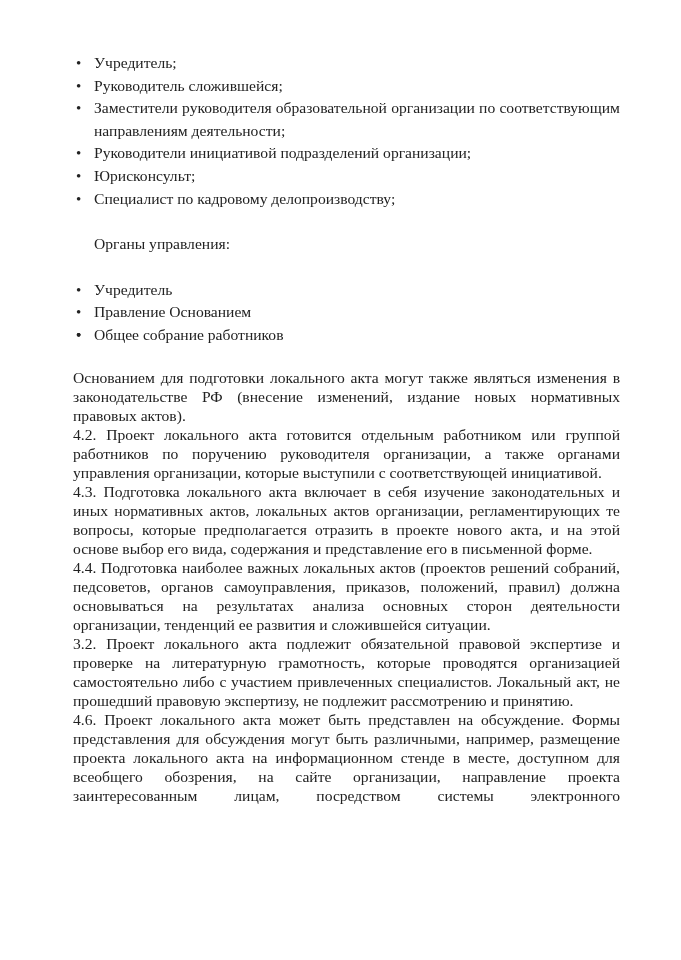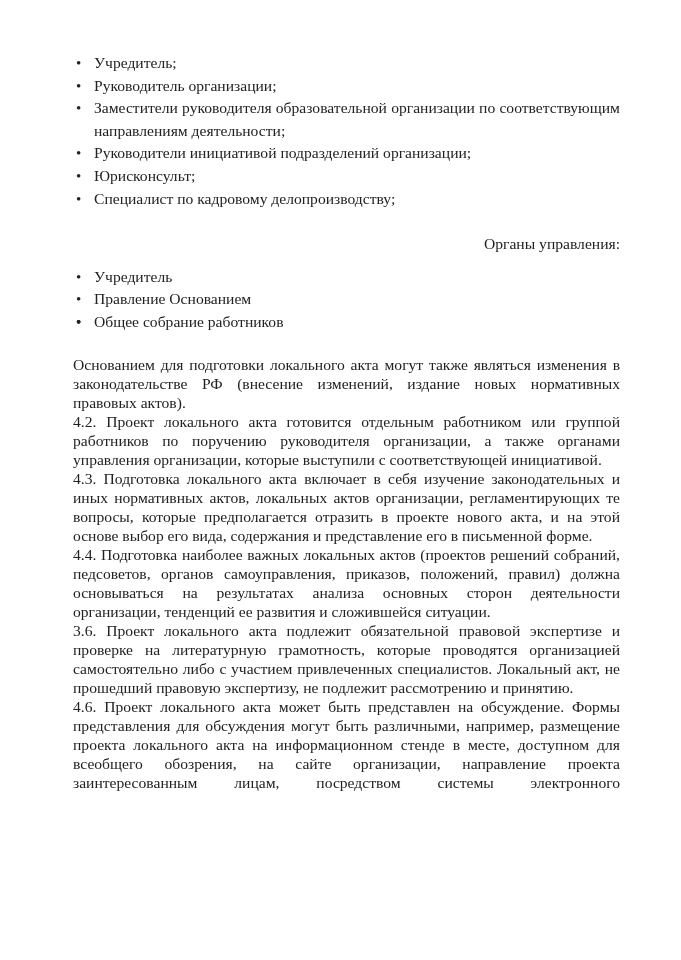--- a/index.html
+++ b/index.html
@@ -13,42 +13,42 @@
   .li {
     position: relative; padding-left: 21px;
     font-size: 15.6px; line-height: 22.6px; text-align: justify;
     text-align-last: left;
   }
   .li .bullet {
     position: absolute; left: 3px; top: 0; font-size: 15px; line-height: 22.6px;
   }
   .heading {
     font-size: 15.6px; line-height: 22.6px; padding-left: 21px;
-    margin-top: 23px; margin-bottom: 10px; text-align: right;
+    margin-top: 23px; margin-bottom: 23px;
   }
   .list2 { margin-top: 0; }
   .para {
     font-size: 15.6px; line-height: 19px; text-align: justify; margin: 0;
   }
   .gap { height: 21px; }
   .para.last { text-align-last: justify; }
 </style>
 </head>
 <body>
 
 <div class="page">
 
   <ul class="list">
     <li class="li">
       <span class="bullet">•</span>
       <span>Учредитель;</span>
     </li>
     <li class="li">
       <span class="bullet">•</span>
-      <span>Руководитель организации;</span>
+      <span>Руководитель сложившейся;</span>
     </li>
     <li class="li">
       <span class="bullet">•</span>
       <span>Заместители руководителя образовательной организации по соответствующим направлениям деятельности;</span>
     </li>
     <li class="li">
       <span class="bullet">•</span>
       <span>Руководители инициативой подразделений организации;</span>
     </li>
     <li class="li">
@@ -83,16 +83,16 @@
       <span>Общее собрание работников</span>
     </li>
   </ul>
 
   <div class="gap"></div>
 
   <p class="para">Основанием для подготовки локального акта могут также являться изменения в законодательстве РФ (внесение изменений, издание новых нормативных правовых актов).</p>
   <p class="para">4.2. Проект локального акта готовится отдельным работником или группой работников по поручению руководителя организации, а также органами управления организации, которые выступили с соответствующей инициативой.</p>
   <p class="para">4.3. Подготовка локального акта включает в себя изучение законодательных и иных нормативных актов, локальных актов организации, регламентирующих те вопросы, которые предполагается отразить в проекте нового акта, и на этой основе выбор его вида, содержания и представление его в письменной форме.</p>
   <p class="para">4.4. Подготовка наиболее важных локальных актов (проектов решений собраний, педсоветов, органов самоуправления, приказов, положений, правил) должна основываться на результатах анализа основных сторон деятельности организации, тенденций ее развития и сложившейся ситуации.</p>
-  <p class="para">3.6. Проект локального акта подлежит обязательной правовой экспертизе и проверке на литературную грамотность, которые проводятся организацией самостоятельно либо с участием привлеченных специалистов. Локальный акт, не прошедший правовую экспертизу, не подлежит рассмотрению и принятию.</p>
+  <p class="para">3.2. Проект локального акта подлежит обязательной правовой экспертизе и проверке на литературную грамотность, которые проводятся организацией самостоятельно либо с участием привлеченных специалистов. Локальный акт, не прошедший правовую экспертизу, не подлежит рассмотрению и принятию.</p>
   <p class="para last">4.6. Проект локального акта может быть представлен на обсуждение. Формы представления для обсуждения могут быть различными, например, размещение проекта локального акта на информационном стенде в месте, доступном для всеобщего обозрения, на сайте организации, направление проекта заинтересованным лицам, посредством системы электронного</p>
 
 </div>
 
 </body></html>

